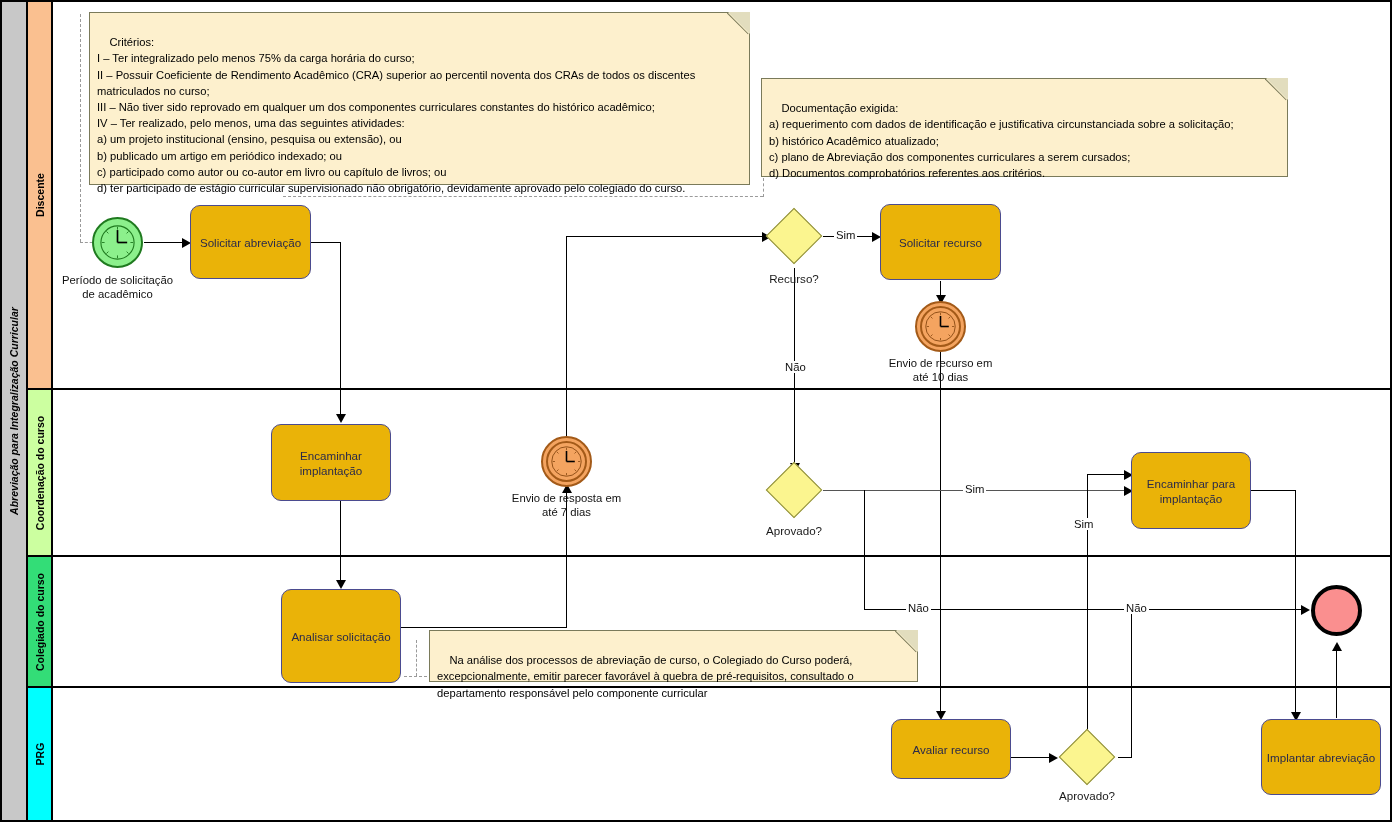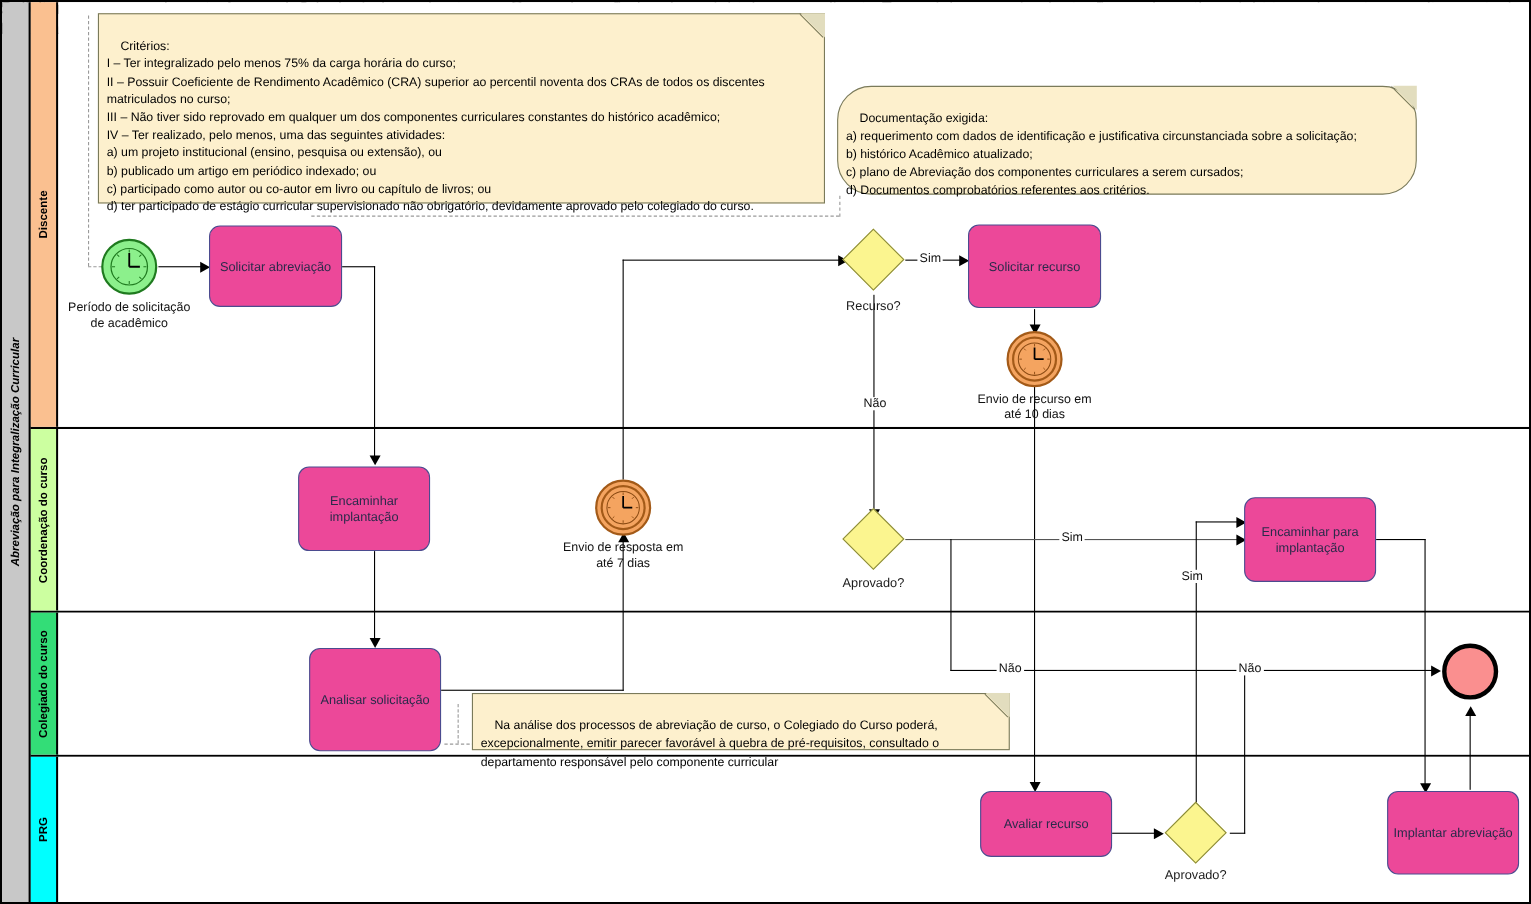--- a/index.html
+++ b/index.html
@@ -21,21 +21,21 @@
   
   .note{position:absolute;background:#fdf0cd;border:1px solid #7a7a5a;box-sizing:border-box;
         font-size:11.2px;line-height:16.2px;color:#000;padding:5px 7px 4px 7px;white-space:pre-wrap;}
   .note .fold{position:absolute;right:-1px;top:-1px;width:0;height:0;
         border-left:22px solid transparent;border-top:22px solid #e2ddbe;}
   .note .foldline{position:absolute;right:-1px;top:-1px;width:23px;height:23px;overflow:hidden;}
   .note .foldline:after{content:"";position:absolute;left:-1px;top:-1px;width:32px;height:0;
         border-top:1px solid #7a7a5a;transform:rotate(45deg);transform-origin:0 0;}
 
   
-  .task{position:absolute;background:#ec4899;border:1.4px solid #4b4b8f;border-radius:10px;box-sizing:border-box;
+  .task{position:absolute;background:#eab308;border:1.4px solid #4b4b8f;border-radius:10px;box-sizing:border-box;
         display:flex;align-items:center;justify-content:center;text-align:center;font-size:11.6px;color:#2a2a4a;
         line-height:15px;padding:2px;}
   .gw{position:absolute;}
   .gw .dia{width:100%;height:100%;background:#fbf58f;border:1.3px solid #8a8a3a;transform:rotate(45deg);box-sizing:border-box;}
   .gw-label{position:absolute;font-size:11.6px;color:#1a1a1a;white-space:nowrap;text-align:center;}
 
   .ev{position:absolute;border-radius:50%;box-sizing:border-box;}
   .ev.start{background:#8cf08c;border:2.6px solid #1f7a1f;}
   .ev.inter{background:#f4a460;border:2.3px solid #a35a18;}
   .ev.inter .ring{position:absolute;left:3px;top:3px;right:3px;bottom:3px;border-radius:50%;border:2.3px solid #a35a18;box-sizing:border-box;}
@@ -115,21 +115,21 @@
 III – Não tiver sido reprovado em qualquer um dos componentes curriculares constantes do histórico acadêmico;
 IV – Ter realizado, pelo menos, uma das seguintes atividades:
 a) um projeto institucional (ensino, pesquisa ou extensão), ou
 b) publicado um artigo em periódico indexado; ou
 c) participado como autor ou co-autor em livro ou capítulo de livros; ou
 d) ter participado de estágio curricular supervisionado não obrigatório, devidamente aprovado pelo colegiado do curso.</span>
     <div class="fold"></div>
     <div class="foldline"></div>
   </div>
 
-  <div class="note" style="left:761px;top:78px;width:527px;height:99px;border-radius:31px;">
+  <div class="note" style="left:761px;top:78px;width:527px;height:99px;">
     <span>Documentação exigida:
 a) requerimento com dados de identificação e justificativa circunstanciada sobre a solicitação;
 b) histórico Acadêmico atualizado;
 c) plano de Abreviação dos componentes curriculares a serem cursados;
 d) Documentos comprobatórios referentes aos critérios.</span>
     <div class="fold"></div>
     <div class="foldline"></div>
   </div>
 
   <div class="note" style="left:429px;top:630px;width:489px;height:52px;">

